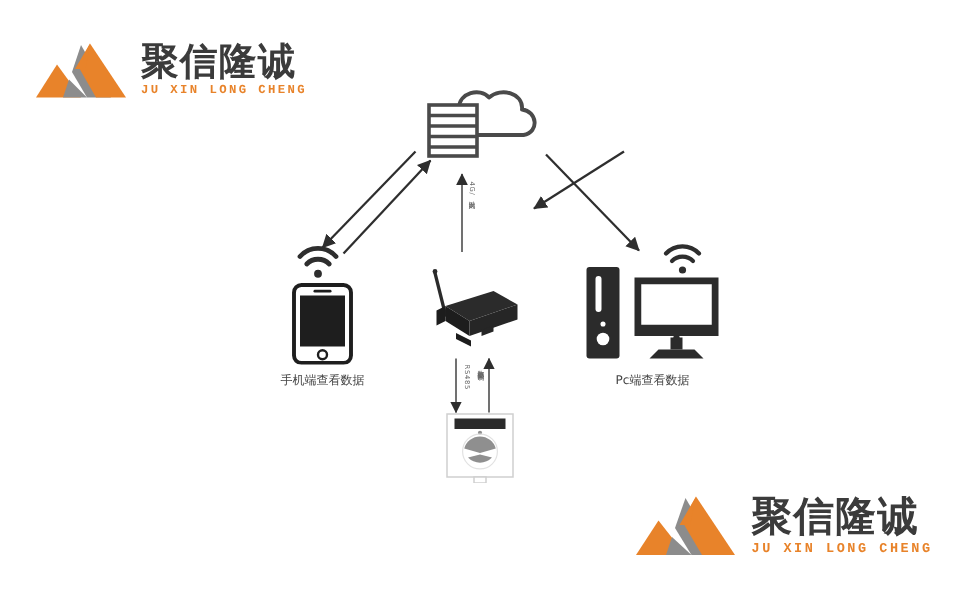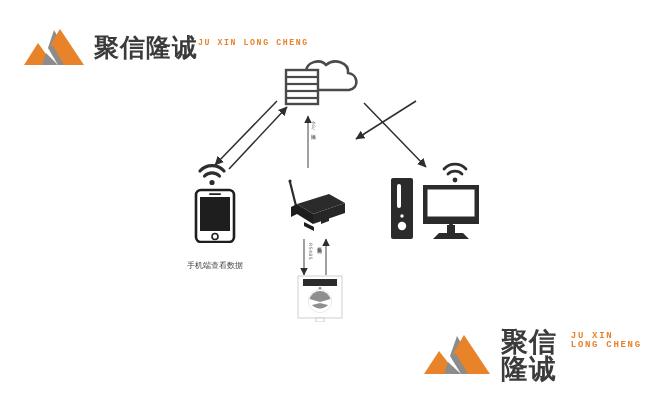--- a/index.html
+++ b/index.html
@@ -10,34 +10,34 @@
     overflow:hidden;
     position:relative;
   }
   #stage{position:relative;width:646px;height:400px;}
 
   .abs{position:absolute;}
 
   
   .logo-wrap{position:absolute;display:flex;align-items:center;}
   .logo-mark{position:relative;flex:none;}
-  .logo-text{display:flex;flex-direction:row;line-height:1;}
+  .logo-text{display:flex;flex-direction:column;line-height:1;}
   .logo-cn{
     font-family:"DejaVu Sans","Liberation Sans",sans-serif;
     font-weight:bold;color:#3b3b3b;letter-spacing:1px;
   }
   .logo-en{
     font-family:Liberation Mono, monospace;
     font-weight:bold;color:#e8832a;
   }
 
   
   .node-label{
     position:absolute;text-align:center;color:#444;
-    font-size:8px;white-space:nowrap;margin-top:12px;
+    font-size:8px;white-space:nowrap;
   }
   .vlabel{
     position:absolute;color:#666;font-size:4.5px;
     writing-mode:vertical-rl;text-orientation:mixed;
     white-space:nowrap;letter-spacing:0.5px;
   }
   .tcp-title{
     position:absolute;color:#4a4a4a;font-size:8.5px;
     white-space:nowrap;text-align:center;
   }
@@ -147,20 +147,21 @@
       <circle cx="17" cy="61" r="1.7" fill="#ffffff"></circle>
       <circle cx="17" cy="71" r="4.2" fill="#ffffff"></circle>
 
       <rect x="38" y="30" width="56" height="39" fill="#2b2b2b"></rect>
       <rect x="42.5" y="34.5" width="47" height="27" fill="#ffffff"></rect>
       <circle cx="66" cy="70.5" r="2.2" fill="#2b2b2b"></circle>
       <rect x="62" y="70" width="8" height="8" fill="#2b2b2b"></rect>
       <path d="M48 84 L84 84 L78 78 L54 78 Z" fill="#2b2b2b"></path>
     </svg>
   </div>
+  <div class="node-label" style="left:380px;top:248px;width:110px;">Pc端查看数据</div>
 
   <div class="abs" style="left:277px;top:176px;">
     <svg width="72" height="60" viewBox="0 0 72 60">
 
       <path d="M20 34 L13 6" stroke="#2b2b2b" stroke-width="2.2" fill="none" stroke-linecap="round"></path>
       <circle cx="13" cy="5" r="1.6" fill="#2b2b2b"></circle>
 
       <polygon points="20,28 52,18 68,27 36,38" fill="#2b2b2b"></polygon>
 
       <polygon points="20,28 36,38 36,48 20,38" fill="#1d1d1d"></polygon>

